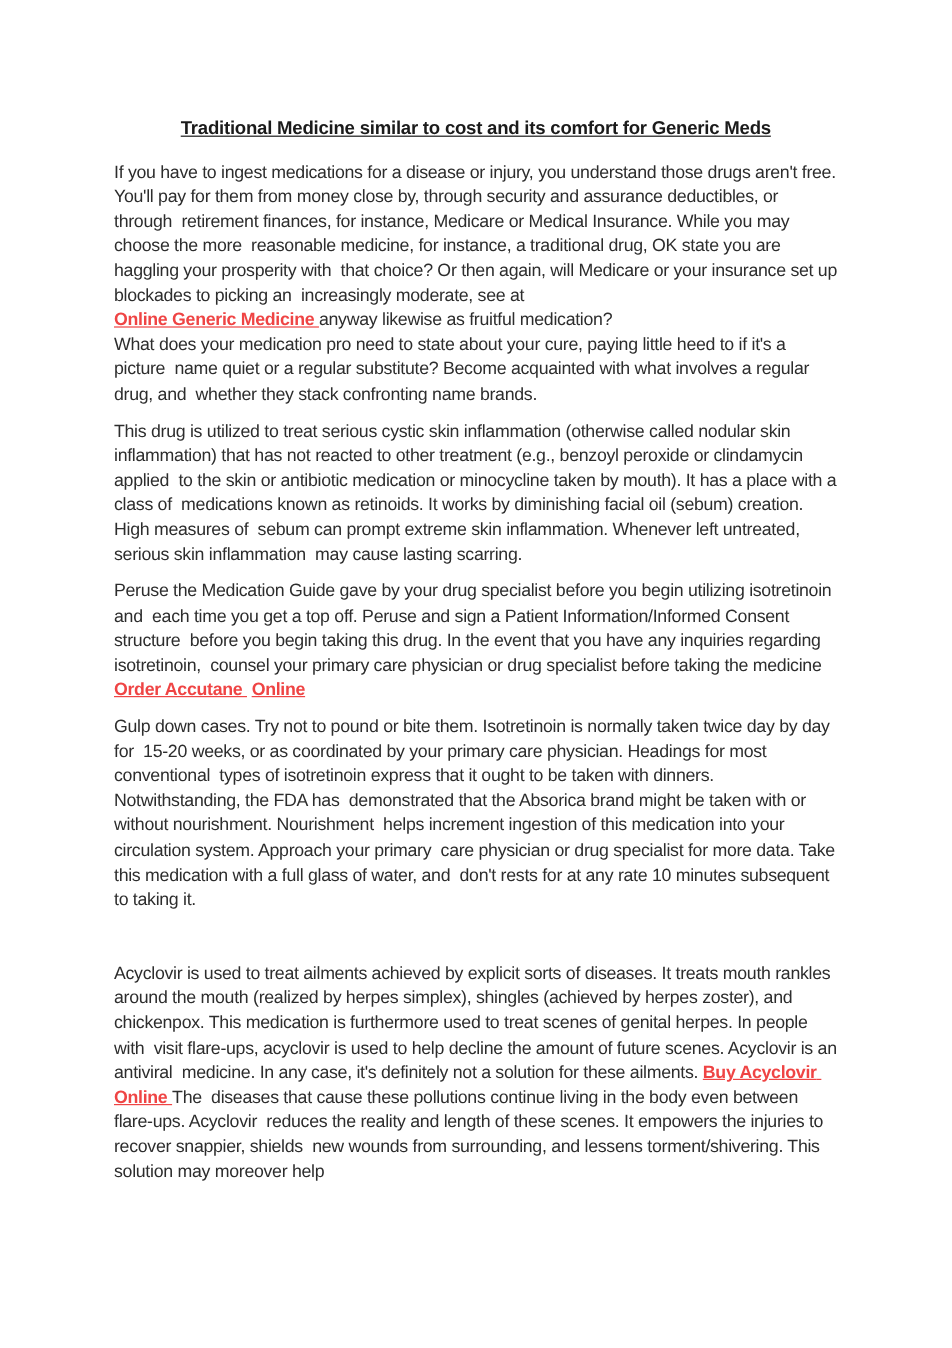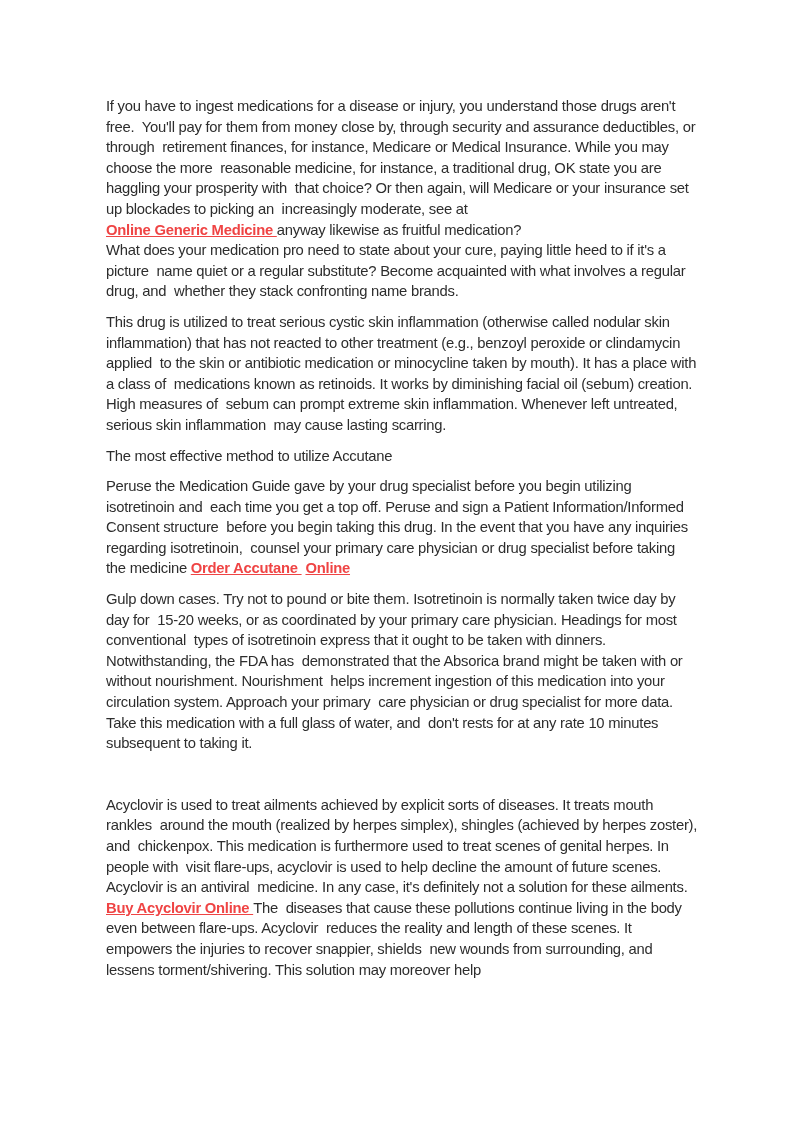--- a/index.html
+++ b/index.html
@@ -22,21 +22,21 @@
     font-size: 15.5px;
     font-weight: 700;
     color: #1b1b1b;
     text-align: center;
     text-decoration: underline;
     margin: 2px 0 15px 0;
     line-height: 20.6px;
     letter-spacing: -0.2px;
   }
   .para {
-    margin: 0 0 10px 11px;
+    margin: 0 0 10px 0;
     font-size: 14.8px;
     line-height: 20.6px;
     letter-spacing: -0.25px;
     color: #2d2d2d;
   }
   .para span, .para a {
     white-space: pre-wrap;
   }
   .doc-link {
     color: #ef4444;
@@ -47,26 +47,26 @@
   .spacer-para {
     height: 21px;
     margin: 0 0 10px 0;
   }
 </style>
 </head>
 <body>
 
 <div class="page">
 
+  <h1 class="doc-title">Traditional Medicine similar to cost and its comfort for Generic Meds</h1>
 
   <p class="para"><span>If you have to ingest medications for a disease or injury, you understand those drugs aren't free.  You'll pay for them from money close by, through security and assurance deductibles, or through  retirement finances, for instance, Medicare or Medical Insurance. While you may choose the more  reasonable medicine, for instance, a traditional drug, OK state you are haggling your prosperity with  that choice? Or then again, will Medicare or your insurance set up blockades to picking an  increasingly moderate, see at</span><br><a class="doc-link" href="#">Online Generic Medicine </a><span>anyway likewise as fruitful medication?</span><br><span>What does your medication pro need to state about your cure, paying little heed to if it's a picture  name quiet or a regular substitute? Become acquainted with what involves a regular drug, and  whether they stack confronting name brands.</span></p>
 
   <p class="para"><span>This drug is utilized to treat serious cystic skin inflammation (otherwise called nodular skin inflammation) that has not reacted to other treatment (e.g., benzoyl peroxide or clindamycin applied  to the skin or antibiotic medication or minocycline taken by mouth). It has a place with a class of  medications known as retinoids. It works by diminishing facial oil (sebum) creation. High measures of  sebum can prompt extreme skin inflammation. Whenever left untreated, serious skin inflammation  may cause lasting scarring.</span></p>
 
-  <p class="para"><span>The most effective method to utilize Accutane</span></p>
 
   <p class="para"><span>Peruse the Medication Guide gave by your drug specialist before you begin utilizing isotretinoin and  each time you get a top off. Peruse and sign a Patient Information/Informed Consent structure  before you begin taking this drug. In the event that you have any inquiries regarding isotretinoin,  counsel your primary care physician or drug specialist before taking the medicine </span><a class="doc-link" href="#">Order Accutane </a><span> </span><a class="doc-link" href="#">Online</a></p>
 
   <p class="para"><span>Gulp down cases. Try not to pound or bite them. Isotretinoin is normally taken twice day by day for  15-20 weeks, or as coordinated by your primary care physician. Headings for most conventional  types of isotretinoin express that it ought to be taken with dinners. Notwithstanding, the FDA has  demonstrated that the Absorica brand might be taken with or without nourishment. Nourishment  helps increment ingestion of this medication into your circulation system. Approach your primary  care physician or drug specialist for more data. Take this medication with a full glass of water, and  don't rests for at any rate 10 minutes subsequent to taking it.</span></p>
 
   <div class="spacer-para"></div>
 
   <p class="para"><span>Acyclovir is used to treat ailments achieved by explicit sorts of diseases. It treats mouth rankles  around the mouth (realized by herpes simplex), shingles (achieved by herpes zoster), and  chickenpox. This medication is furthermore used to treat scenes of genital herpes. In people with  visit flare-ups, acyclovir is used to help decline the amount of future scenes. Acyclovir is an antiviral  medicine. In any case, it's definitely not a solution for these ailments. </span><a class="doc-link" href="#">Buy Acyclovir Online </a><span>The  diseases that cause these pollutions continue living in the body even between flare-ups. Acyclovir  reduces the reality and length of these scenes. It empowers the injuries to recover snappier, shields  new wounds from surrounding, and lessens torment/shivering. This solution may moreover help</span></p>
 
 </div>

